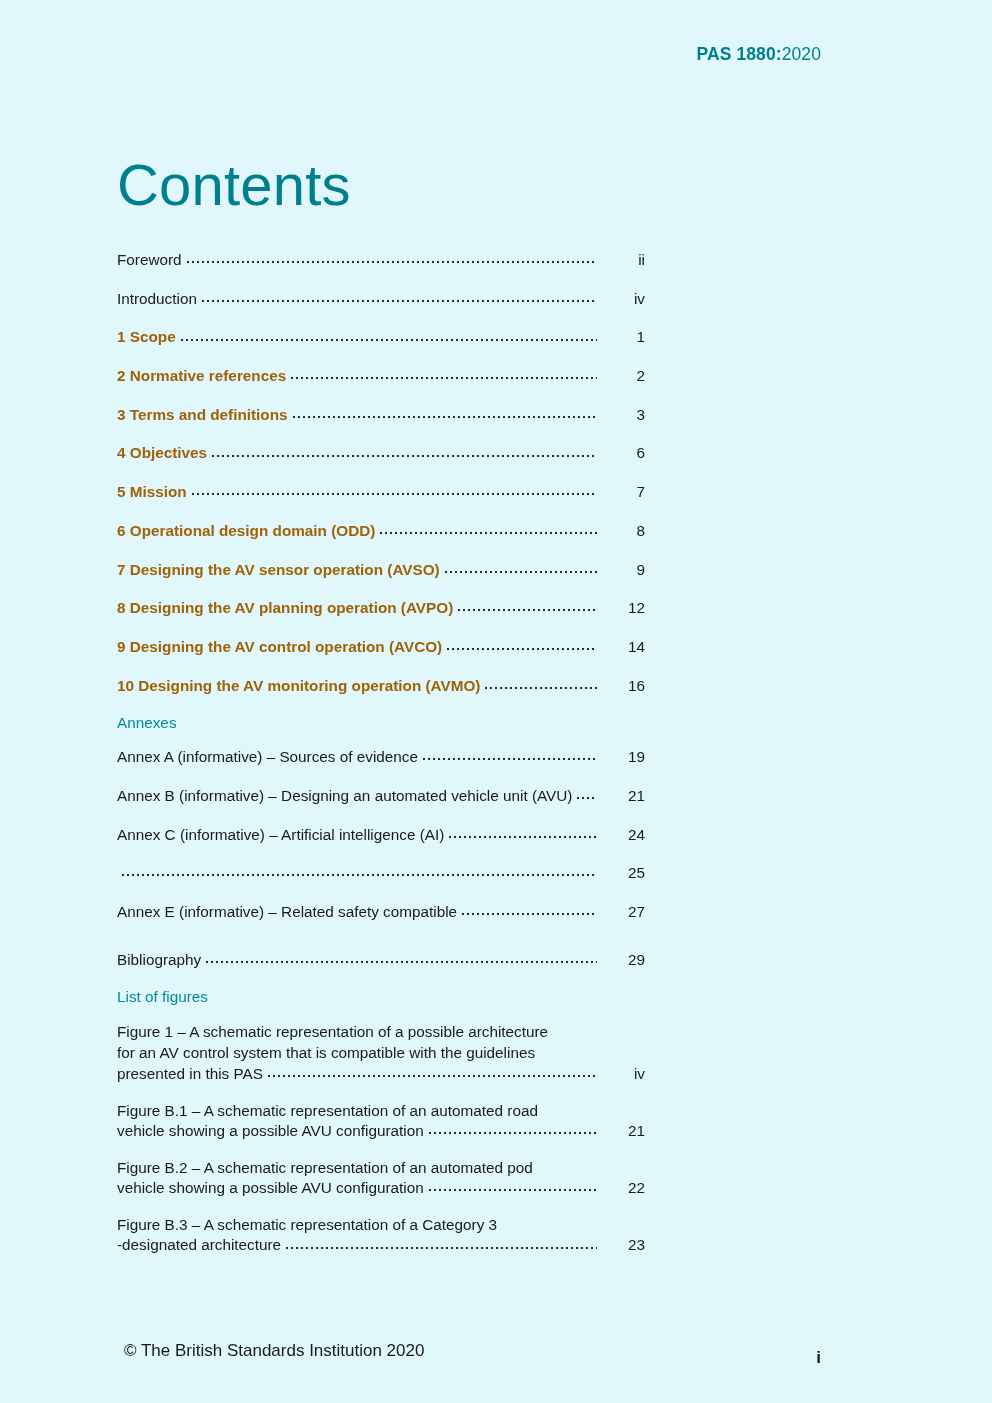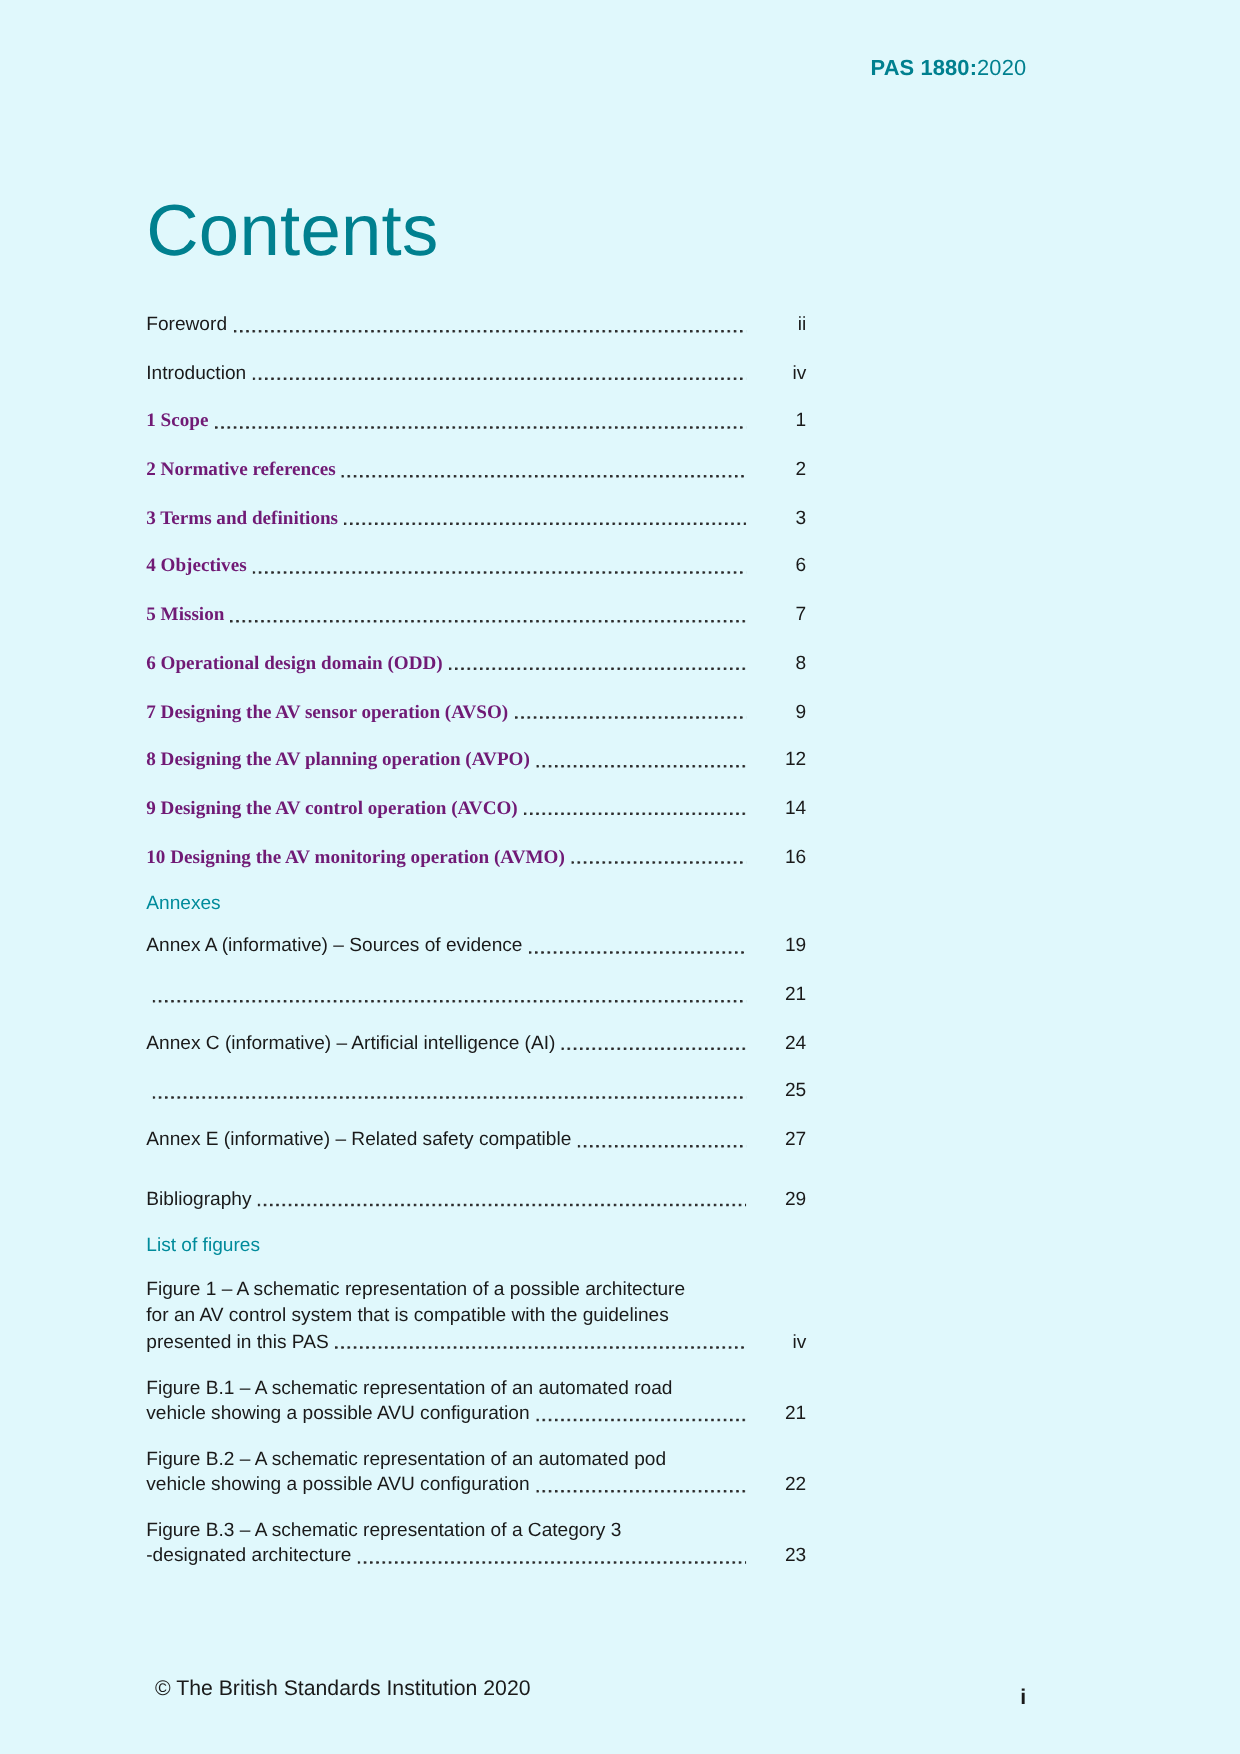--- a/index.html
+++ b/index.html
@@ -51,21 +51,21 @@
   
   .toc {
     position: absolute;
     left: 117px;
     top: 250px;
     width: 528px;
   }
 
   .toc-row {
     display: flex;
-    align-items: flex-end;
+    align-items: center;
     width: 100%;
     font-size: 15.3px;
     line-height: 1.32;
     margin-bottom: 18.5px;
   }
 
   .toc-label {
     white-space: nowrap;
     flex: 0 0 auto;
   }
@@ -95,21 +95,21 @@
     text-align: right;
     white-space: nowrap;
     color: #1a1a1a;
     font-size: 15.3px;
   }
 
   
   .plain .toc-label { color: #1a1a1a; font-weight: normal; }
 
   
-  .clause .toc-label { color: #701a75; font-weight: bold; font-family: Liberation Serif, serif; }
+  .clause .toc-label { color: #a16207; font-weight: bold; }
 
   
   .group-head {
     color: #008b9b;
     font-weight: normal;
     font-size: 15.3px;
     margin-top: 10px;
     margin-bottom: 15px;
   }
   .group-head.tight { margin-top: 6px; }
@@ -223,20 +223,21 @@
     </div>
 
     <div class="group-head">Annexes</div>
 
     <div class="toc-row plain">
       <span class="toc-label">Annex A (informative) – Sources of evidence</span>
       <span class="leader"></span>
       <span class="toc-page">19</span>
     </div>
     <div class="toc-row plain">
+      <span class="toc-label">Annex B (informative) – Designing an automated vehicle unit (AVU)</span>
       <span class="leader"></span>
       <span class="toc-page">21</span>
     </div>
     <div class="toc-row plain">
       <span class="toc-label">Annex C (informative) – Artificial intelligence (AI)</span>
       <span class="leader"></span>
       <span class="toc-page">24</span>
     </div>
     <div class="toc-row plain">
       <span class="leader"></span>

